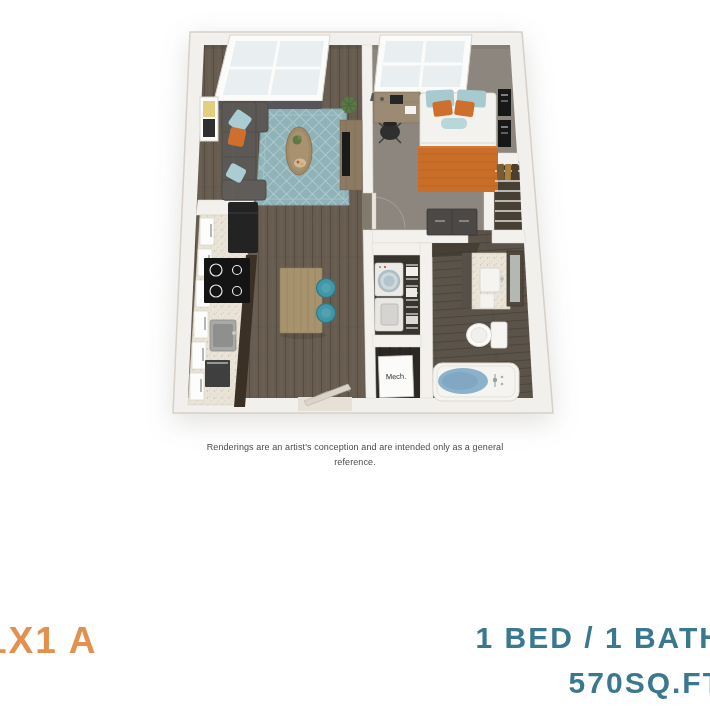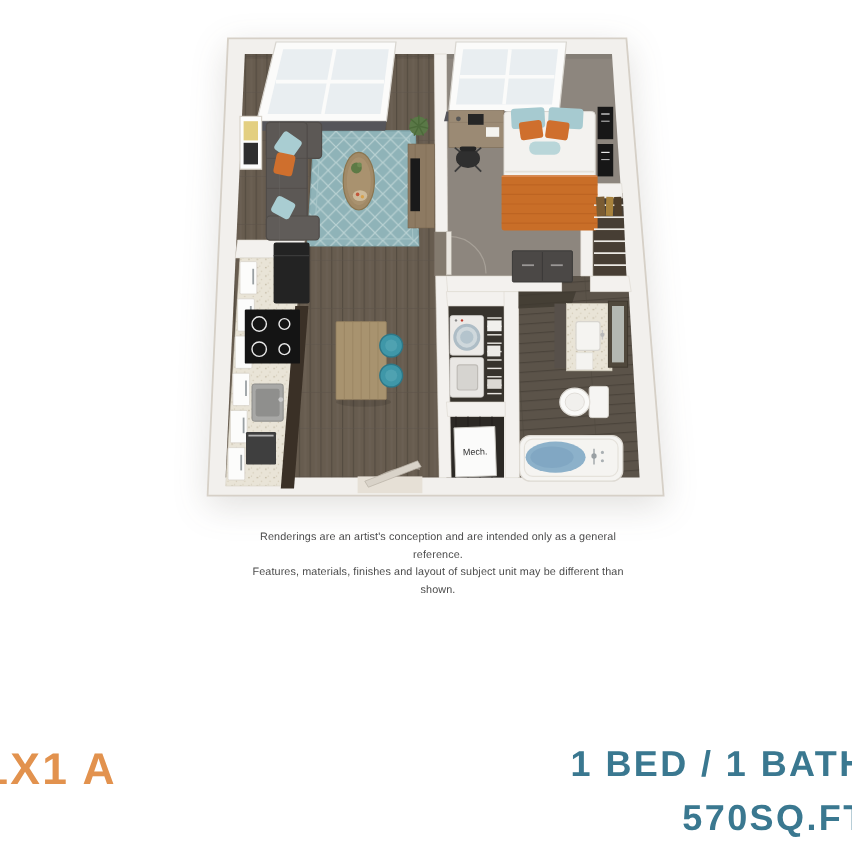--- a/index.html
+++ b/index.html
@@ -5,21 +5,21 @@
   html,body{margin:0;padding:0;}
   body{
     width:710px;height:710px;position:relative;overflow:hidden;
     background:#ffffff;font-family:"Liberation Sans",sans-serif;
   }
   .plan-svg{
     position:absolute;left:150px;top:25px;width:410px;height:410px;
     filter:drop-shadow(0 8px 14px rgba(70,60,50,0.16));
   }
   .disclaimer{
-    position:absolute;left:205px;top:440px;width:320px;
+    position:absolute;left:195px;top:440px;width:320px;
     text-align:center;font-size:9px;line-height:14.5px;
     color:var(--disclaimer-gray,#4B4B4B);letter-spacing:.1px;
   }
   .plan-name{
     position:absolute;left:-14px;top:620px;
     font-size:37px;font-weight:bold;letter-spacing:2px;
     color:var(--plan-name-orange,#E2924E);white-space:nowrap;
   }
   .specs{
     position:absolute;right:-13px;top:615px;text-align:right;
@@ -363,21 +363,20 @@
       <line x1="345" y1="349" x2="345" y2="362" stroke="#a8adb0" stroke-width="1.3"></line>
       <circle cx="345" cy="355" r="2.2" fill="#9aa0a3"></circle>
       <circle cx="352" cy="352" r="1.3" fill="#aab0b3"></circle>
         <circle cx="352" cy="359" r="1.3" fill="#aab0b3"></circle>
     </g>
   </g>
 </svg>
 
 <div class="disclaimer">
   <div>Renderings are an artist's conception and are intended only as a general reference.</div>
-  <div>Features, materials, finishes and layout of subject unit may be different than shown.</div>
 </div>
 
 <div class="plan-name">1X1 A</div>
 
 <div class="specs">
   <div>1 BED / 1 BATH</div>
   <div>570SQ.FT</div>
 </div>
 
 </body></html>

